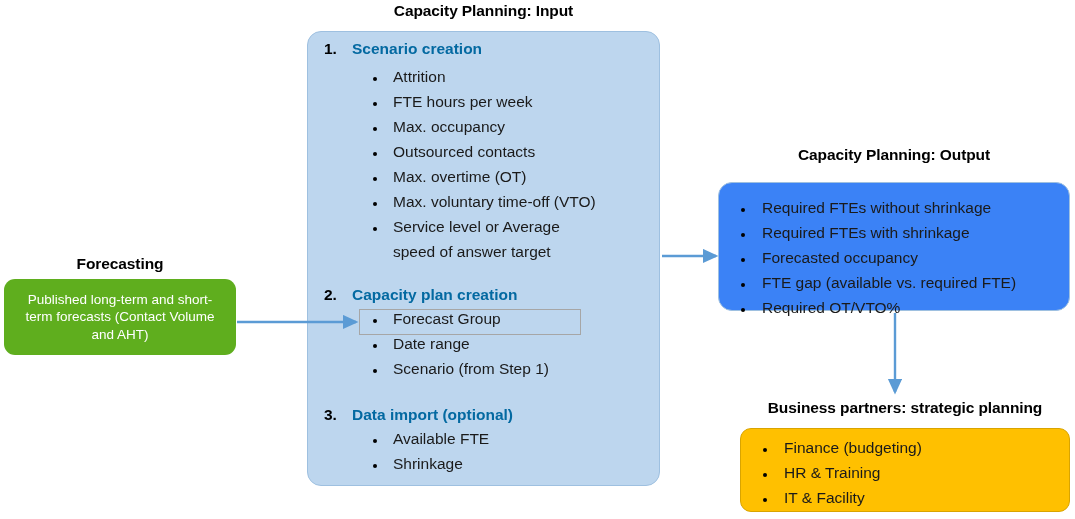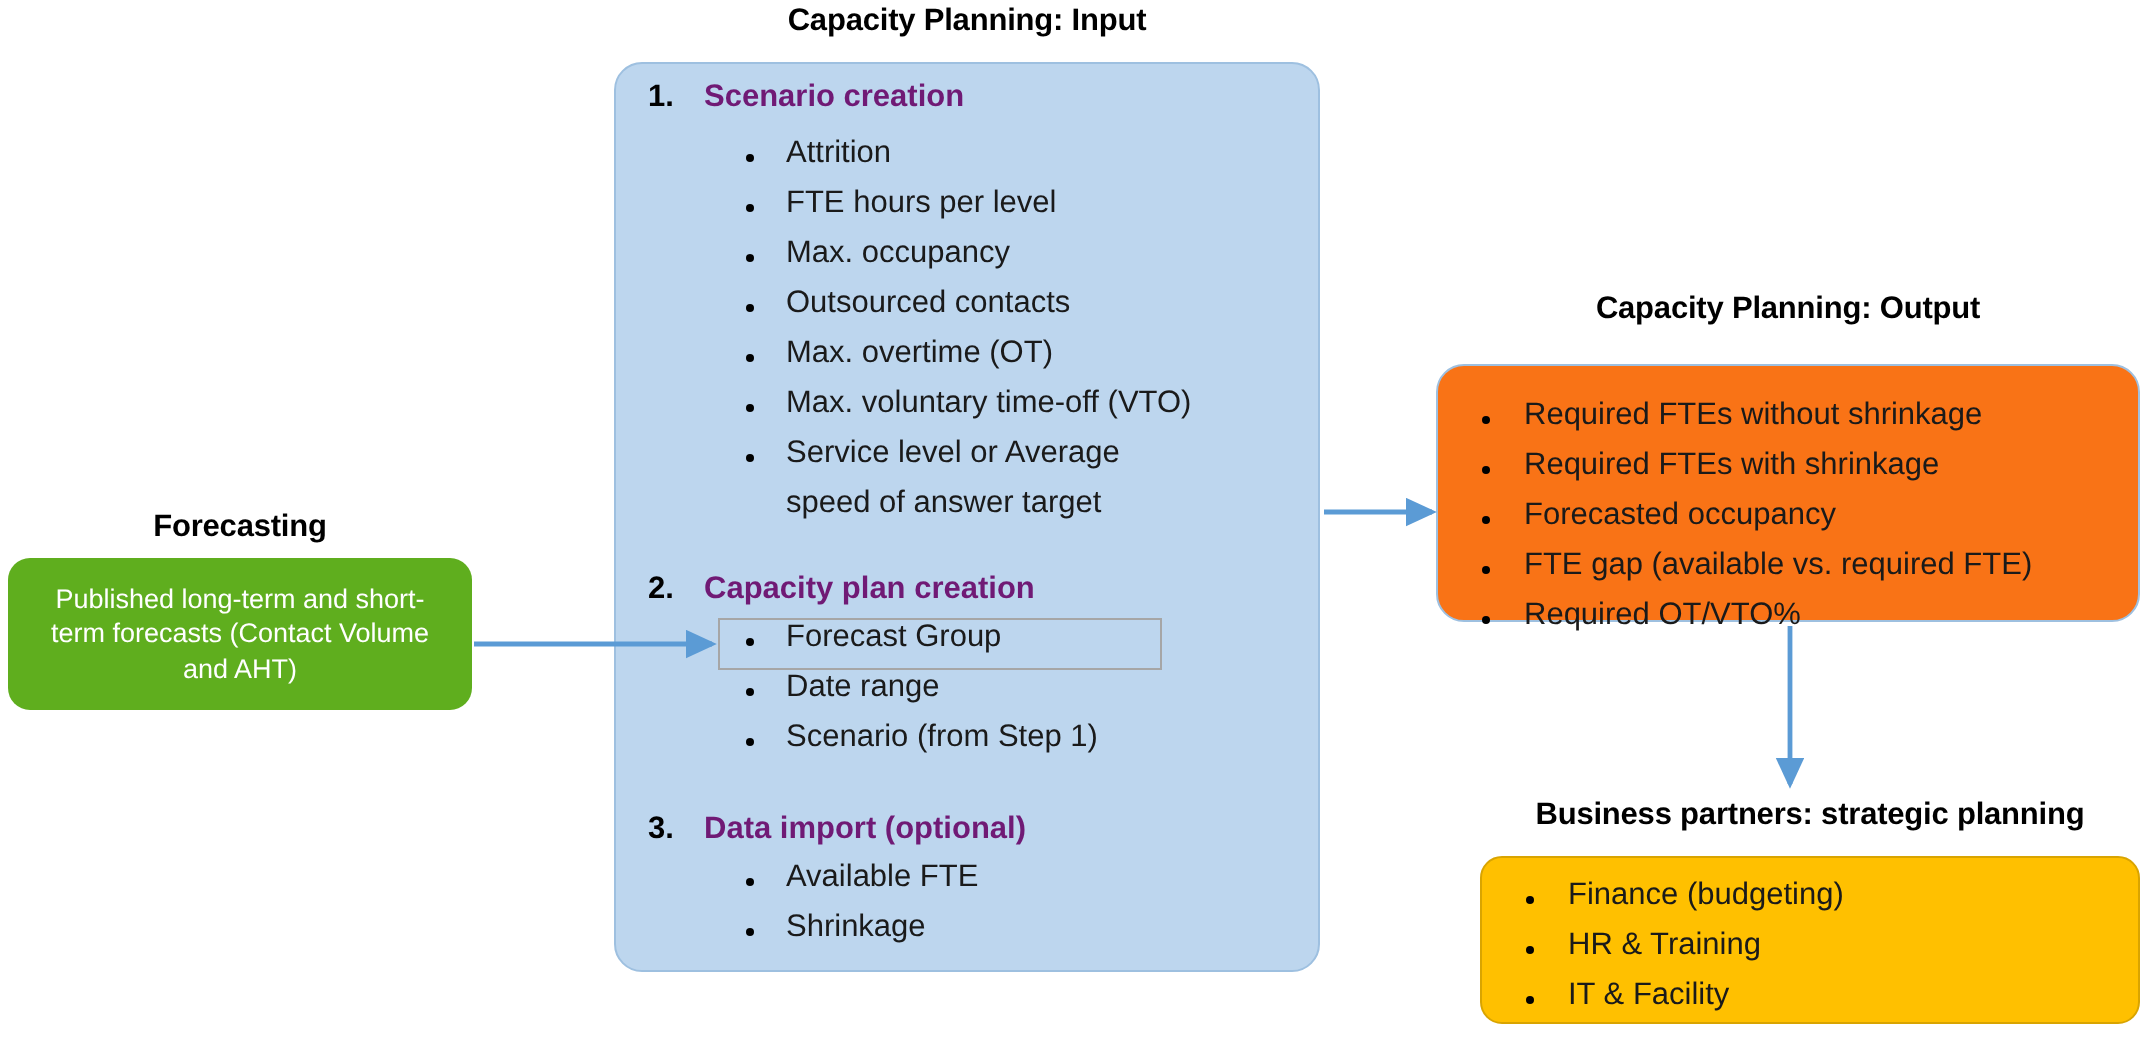--- a/index.html
+++ b/index.html
@@ -34,21 +34,21 @@
   #input-box {
     left: 307px; top: 31px; width: 353px; height: 455px;
     background: #bdd6ee;
     border: 1px solid #9ec0e0;
     border-radius: 14px;
   }
   .num-item {
     position: absolute;
     font-weight: bold;
     font-size: 15.5px;
-    color: #701a75;
+    color: #0369a1;
     white-space: nowrap;
   }
   .num-index {
     position: absolute;
     font-weight: bold;
     font-size: 15.5px;
     color: #000000;
   }
   .bullet-row {
     position: absolute;
@@ -89,21 +89,21 @@
     color: #ffffff;
     font-size: 13.5px;
     line-height: 1.27;
     text-align: center;
     padding: 0 20px;
   }
   
   #output-heading { left: 718px; top: 146px; width: 352px; }
   #output-box {
     left: 718px; top: 182px; width: 352px; height: 129px;
-    background: #f97316;
+    background: #3b82f6;
     border: 1px solid #9ec0e0;
     border-radius: 14px;
   }
   
   #partners-heading { left: 740px; top: 399px; width: 330px; }
   #partners-box {
     left: 740px; top: 428px; width: 330px; height: 84px;
     background: #ffc000;
     border: 1px solid #d9a400;
     border-radius: 11px;
@@ -120,21 +120,21 @@
 
   <div class="box" id="input-box">
 
     <div class="num-index" style="left:16px; top:8px;">1.</div>
     <div class="num-item" style="left:44px; top:8px;">Scenario creation</div>
 
     <span class="bullet-dot" style="left:65px; top:45px;"></span>
     <div class="bullet-row" style="left:85px; top:36px;">Attrition</div>
 
     <span class="bullet-dot" style="left:65px; top:70px;"></span>
-    <div class="bullet-row" style="left:85px; top:61px;">FTE hours per level</div>
+    <div class="bullet-row" style="left:85px; top:61px;">FTE hours per week</div>
 
     <span class="bullet-dot" style="left:65px; top:95px;"></span>
     <div class="bullet-row" style="left:85px; top:86px;">Max. occupancy</div>
 
     <span class="bullet-dot" style="left:65px; top:120px;"></span>
     <div class="bullet-row" style="left:85px; top:111px;">Outsourced contacts</div>
 
     <span class="bullet-dot" style="left:65px; top:145px;"></span>
     <div class="bullet-row" style="left:85px; top:136px;">Max. overtime (OT)</div>
 

